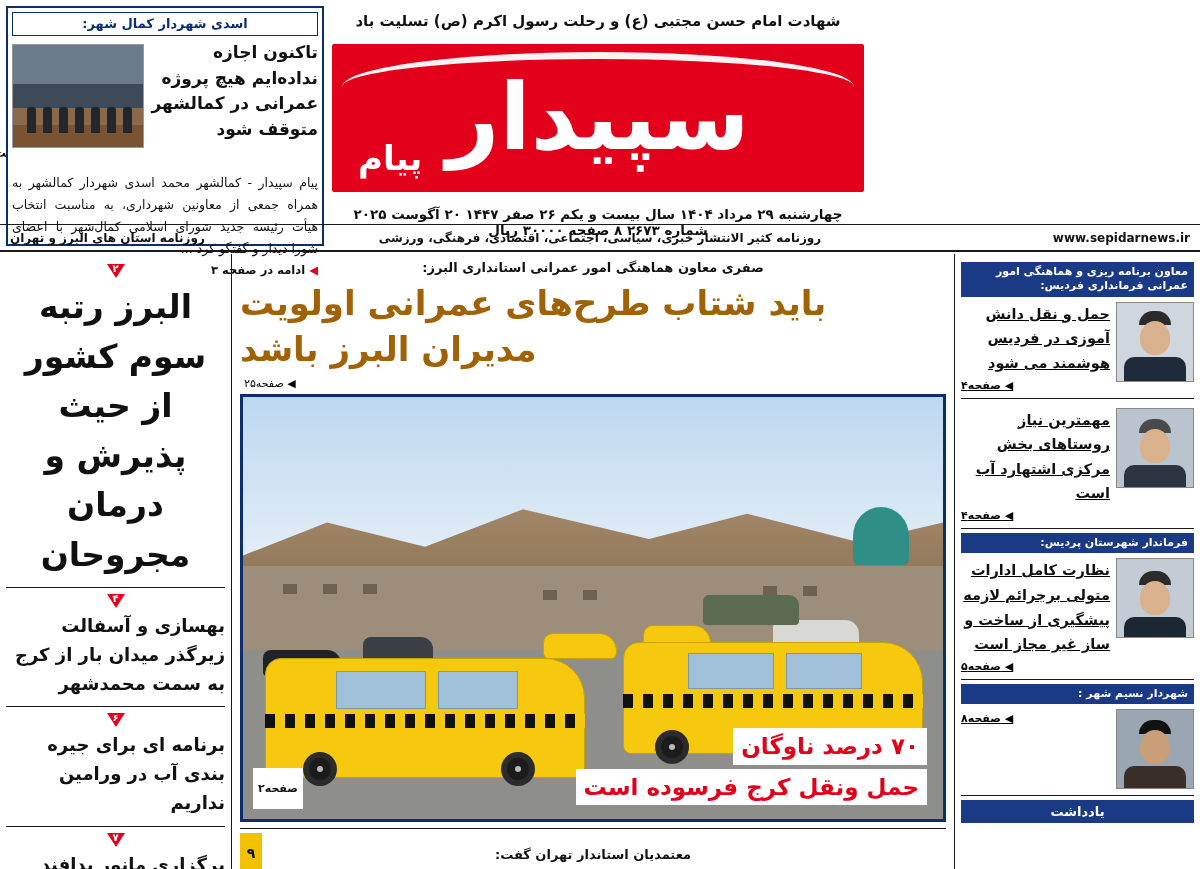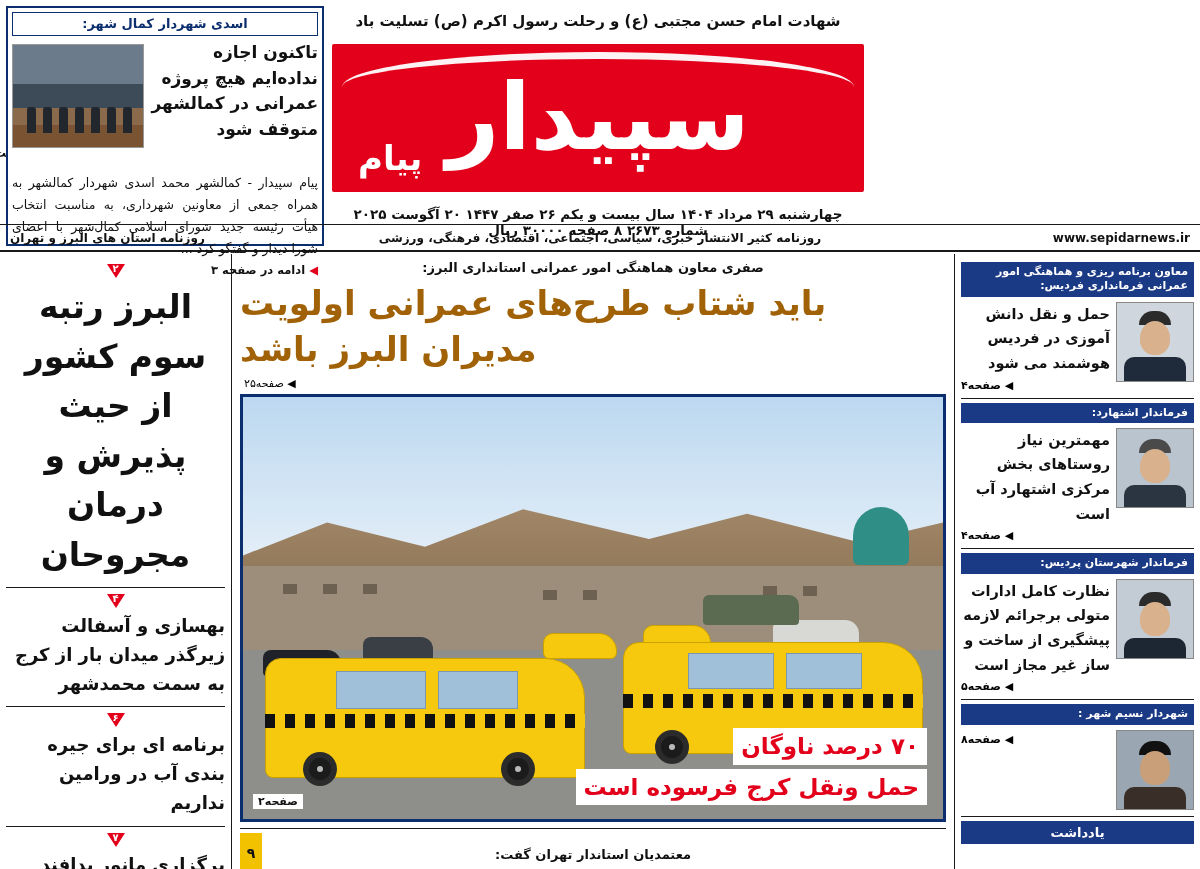--- a/index.html
+++ b/index.html
@@ -149,21 +149,21 @@
     padding: 4px 6px;
   }
 
   
   .ritem { border-bottom: 1px solid #1a1a1a; padding: 4px 0 6px; }
   .ritem:last-child { border-bottom: none; }
   .rkicker {
     background: #1b3a86; color: #fff; font-size: 11px; font-weight: bold;
     padding: 3px 6px; text-align: right; line-height: 1.3;
   }
-  .rbody { display: flex; gap: 6px; margin-top: 5px; }
+  .rbody { display: flex; gap: 6px; margin-top: 5px; text-decoration: underline; }
   .rphoto {
     width: 78px; height: 80px; flex: 0 0 78px;
     border: 1px solid #888; overflow: hidden; position: relative;
     background: #cfd6dd;
   }
   .face { position: absolute; left: 50%; transform: translateX(-50%); }
   .face .head { width: 30px; height: 34px; background: #d9b18c; border-radius: 50% 50% 45% 45%; margin: 0 auto; }
   .face .hair { width: 32px; height: 14px; background: #2b2b2b; border-radius: 16px 16px 0 0; margin: 0 auto -4px; }
   .face .body { width: 62px; height: 34px; background: #1f2a3a; border-radius: 10px 10px 0 0; margin: 2px auto 0; }
   .rtitle { font-size: 14.5px; font-weight: bold; line-height: 1.7; color: #111; text-align: right; }
@@ -211,21 +211,21 @@
   .pc-line {
     display: inline-block;
     background: #fff; color: #e3001b;
     font-size: 23px; font-weight: bold;
     padding: 2px 8px; margin-top: 4px;
     line-height: 1.4;
   }
   .photo-page {
     position: absolute; left: 10px; bottom: 10px;
     background: #fff; color: #111; font-size: 11px; font-weight: bold;
-    padding: 1px 5px;
+    padding: 14px 5px;
   }
   .mid-bottom {
     margin-top: 6px; border-top: 1px solid #1a1a1a; padding-top: 6px;
     display: flex; align-items: center; justify-content: center; position: relative;
     height: 46px;
   }
   .mid-bottom-kicker { font-size: 13px; font-weight: bold; color: #111; }
   .pagenum-box {
     position: absolute; left: 0; top: 4px;
     width: 22px; height: 40px; background: #f2c200;
@@ -362,21 +362,20 @@
               </div>
           </div>
           <div style="flex:1">
             <div class="rtitle">حمل و نقل دانش آموزی در فردیس هوشمند می شود</div>
             <div class="rpage">◀ <span>صفحه۴</span></div>
           </div>
         </div>
       </div>
 
       <div class="ritem">
-        <div class="rkicker">فرماندار اشتهارد:</div>
         <div class="rbody">
           <div class="rphoto" style="background:#b9c4cf">
             <div class="face" style="top:10px;">
                 <div class="hair" style="background:#4a4a4a"></div>
                 <div class="head"></div>
                 <div class="body" style="background:#2b3542"></div>
               </div>
           </div>
           <div style="flex:1">
             <div class="rtitle">مهمترین نیاز روستاهای بخش مرکزی اشتهارد آب است</div>

